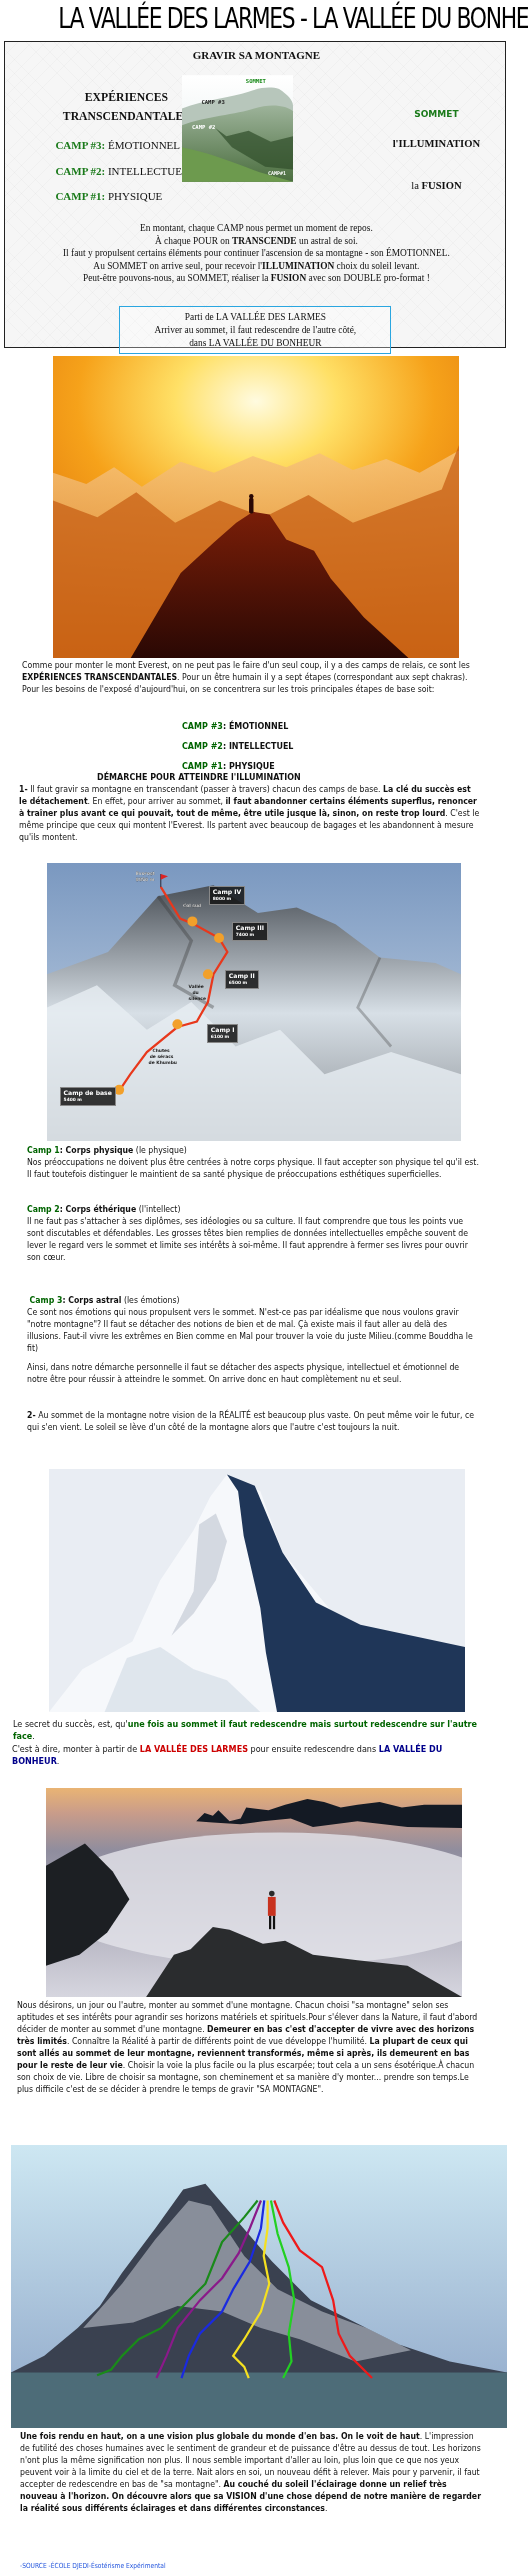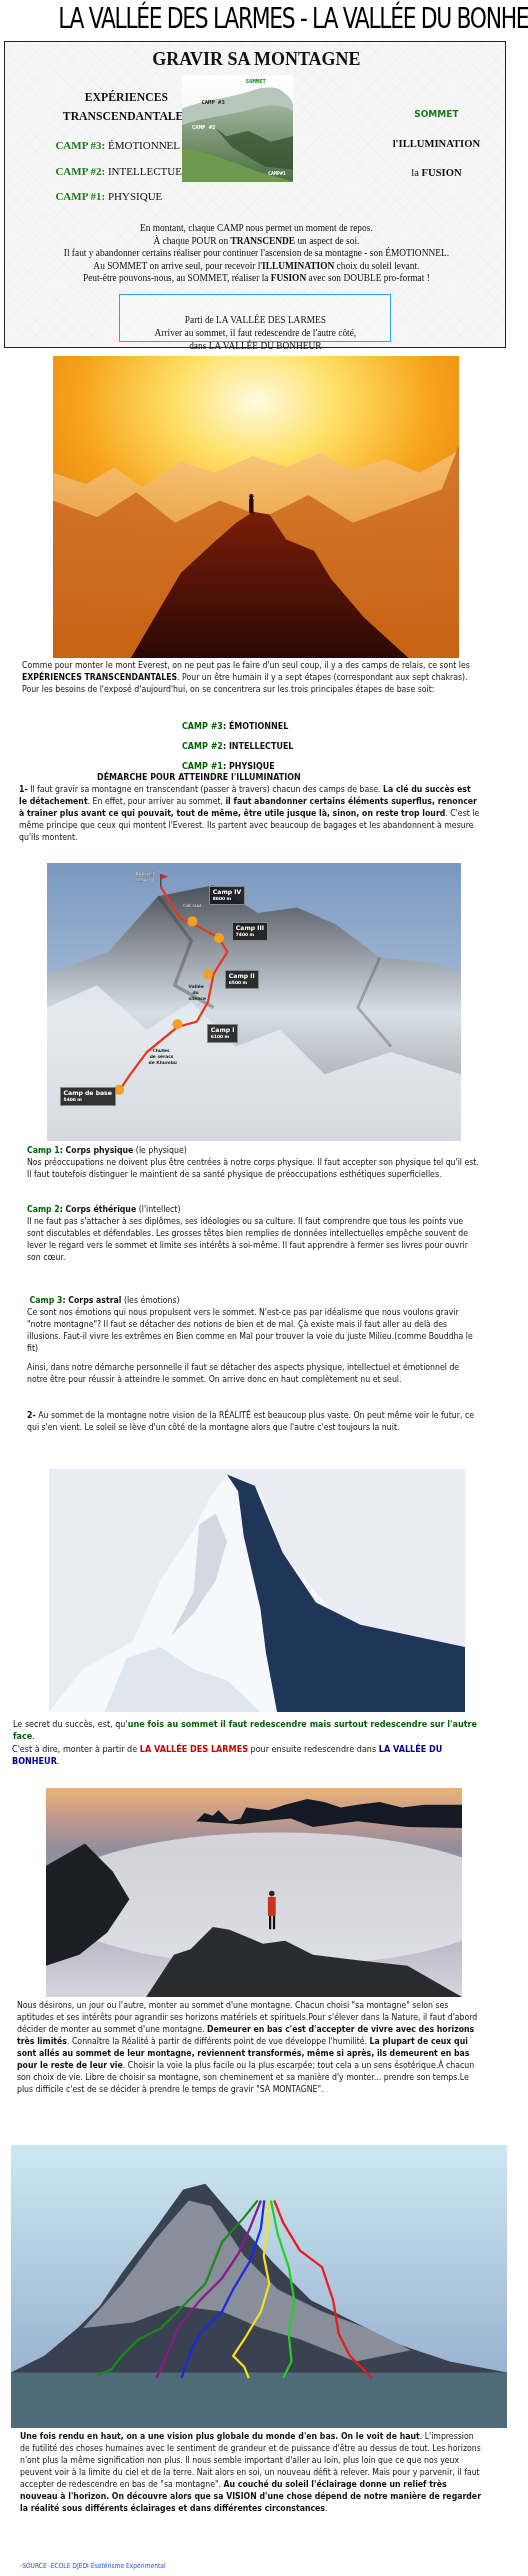--- a/index.html
+++ b/index.html
@@ -3,30 +3,30 @@
 <meta charset="utf-8">
 <style>
   html,body{margin:0;padding:0;background:#ffffff;}
   body{width:529px;height:2576px;position:relative;overflow:hidden;font-family:"DejaVu Sans",sans-serif;color:#111;}
   .abs{position:absolute;}
   .title{left:0;top:0;width:529px;height:37px;text-align:center;font-family:"DejaVu Sans",sans-serif;font-size:28px;line-height:37px;letter-spacing:-1.7px;transform:scaleX(0.78);transform-origin:center;white-space:nowrap;color:#000;}
   .box{left:4.4px;top:41px;width:502px;height:307px;border:0.6px solid #222;box-sizing:border-box;
        background-color:#f6f6f6;
        background-image:repeating-linear-gradient(45deg, rgba(0,0,0,0.025) 0 0.6px, transparent 0.6px 10px),repeating-linear-gradient(-45deg, rgba(0,0,0,0.025) 0 0.6px, transparent 0.6px 10px);
        font-family:"Liberation Serif",serif;}
-  .box-title{left:0;width:502px;top:6.7px;text-align:center;font-size:18px;font-weight:bold;}
+  .box-title{left:0;width:502px;top:6.7px;text-align:center;font-size:11px;font-weight:bold;}
   .left-col{left:11px;top:46px;width:167px;font-size:11.7px;margin-left:39px;}
   .lc-head{text-align:center;font-weight:bold;line-height:19px;width:142px;}
   .camp-line{margin-top:13.3px;font-size:11px;}
   .green{color:#1a7a1a;}
   .dkgreen{color:#006400;}
   .right-col{left:375px;top:67px;width:106px;text-align:center;font-weight:bold;font-size:10.6px;}
   .photo1{left:175px;top:34px;width:111px;height:111px;}
   .box-para{left:0;top:180px;width:502px;text-align:center;font-size:9.4px;line-height:12.5px;}
-  .inner-box{left:114px;top:252px;width:272px;height:48px;border:1.7px solid #2aa6e0;box-sizing:border-box;text-align:center;font-size:9.4px;line-height:12.8px;padding-top:19px;background:rgba(255,255,255,0.3);}
+  .inner-box{left:114px;top:264px;width:272px;height:48px;border:1.7px solid #2aa6e0;box-sizing:border-box;text-align:center;font-size:9.4px;line-height:12.8px;padding-top:4px;background:rgba(255,255,255,0.3);}
   .img{overflow:hidden;}
   .body-text{font-family:"DejaVu Sans",sans-serif;font-size:8.4px;line-height:12px;transform:scaleX(0.93);transform-origin:left top;}
   .b{font-weight:bold;}
   .red{color:#cc0000;font-weight:bold;}
   .navy{color:#00008b;font-weight:bold;}
   .src{color:#2255dd;font-size:7px;}
   .label-box{position:absolute;background:rgba(20,20,20,0.85);color:#fff;font-weight:bold;font-family:"DejaVu Sans",sans-serif;border:0.6px solid #888;padding:1.1px 2.8px;font-size:6.1px;line-height:7.2px;}
   .label-box small{display:block;font-size:4.4px;}
 </style>
 </head>
@@ -65,27 +65,27 @@
       <text x="115" y="14" font-family="DejaVu Sans Mono, monospace" font-size="10" font-weight="bold" fill="#1a8a1a">SOMMET</text>
       <text x="35" y="52" font-family="DejaVu Sans Mono, monospace" font-size="10" font-weight="bold" fill="#222">CAMP #3</text>
       <text x="18" y="97" font-family="DejaVu Sans Mono, monospace" font-size="10" font-weight="bold" fill="#ffffff">CAMP #2</text>
       <text x="155" y="180" font-family="DejaVu Sans Mono, monospace" font-size="9" font-weight="bold" fill="#ffffff">CAMP#1</text>
     </svg>
   </div>
 
   <div class="abs right-col" style="left:378px;">
     <div class="green" style="font-family:'DejaVu Sans',sans-serif;font-size:9px;">SOMMET</div>
     <div style="margin-top:19px;">l'ILLUMINATION</div>
-    <div style="margin-top:18px;"><span style="font-weight:normal">la </span><span>FUSION</span></div>
+    <div style="margin-top:31px;"><span style="font-weight:normal">la </span><span>FUSION</span></div>
   </div>
 
   <div class="abs box-para">
     <div>En montant, chaque CAMP nous permet un moment de repos.</div>
-    <div><span>À chaque POUR on </span><b>TRANSCENDE</b><span> un aspect de soi.</span></div>
-    <div><span>Il faut y abandonner certains réaliser pour continuer l'ascension de sa montagne </span><b>-</b><span> son ÉMOTIONNEL.</span></div>
+    <div><span>À chaque POUR on </span><b>TRANSCENDE</b><span> un astral de soi.</span></div>
+    <div><span>Il faut y propulsent certains éléments pour continuer l'ascension de sa montagne </span><b>-</b><span> son ÉMOTIONNEL.</span></div>
     <div><span>Au SOMMET on arrive seul, pour recevoir l'</span><b>ILLUMINATION</b><span> choix du soleil levant.</span></div>
     <div><span>Peut-être pouvons-nous, au SOMMET, réaliser la </span><b>FUSION</b><span> avec son DOUBLE pro-format !</span></div>
   </div>
 
   <div class="abs inner-box">
     <div>Parti de LA VALLÉE DES LARMES</div>
     <div>Arriver au sommet, il faut redescendre de l'autre côté,</div>
     <div>dans LA VALLÉE DU BONHEUR</div>
   </div>
 </div>

